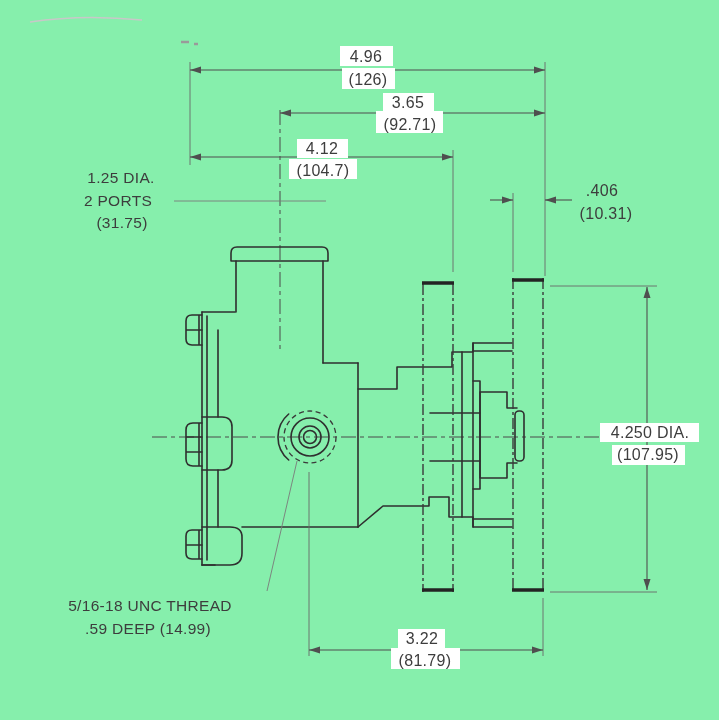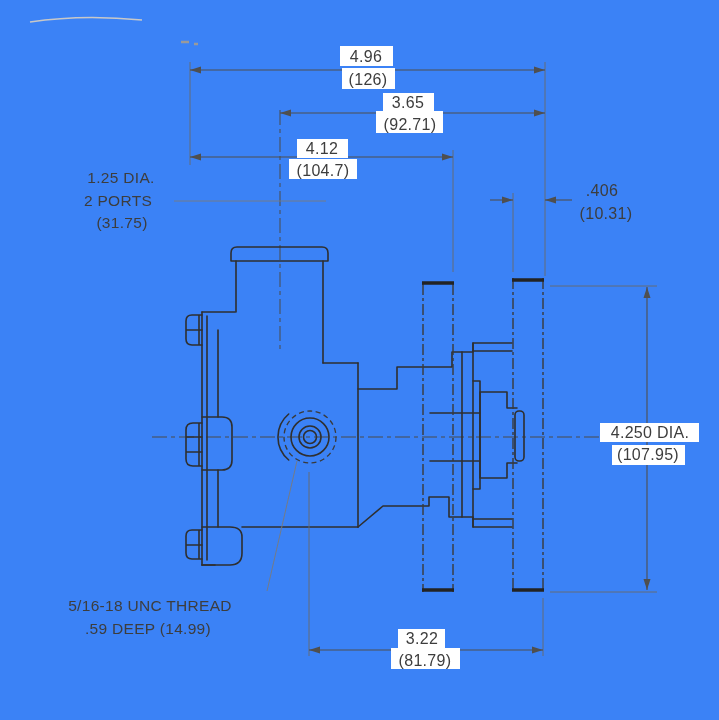--- a/index.html
+++ b/index.html
@@ -1,16 +1,16 @@
 <!DOCTYPE html>
 <html><head>
 <meta charset="utf-8">
 <style>
   html,body{margin:0;padding:0;background:#ffffff;}
-  .stage{position:relative;width:719px;height:720px;background:#3b82f6;overflow:hidden;
+  .stage{position:relative;width:719px;height:720px;background:#86efac;overflow:hidden;
          font-family:"Liberation Sans", sans-serif;}
   svg{position:absolute;left:0;top:0;}
   text{font-family:"Liberation Sans", sans-serif;fill:#3d3d3d;font-size:16px;letter-spacing:0.3px;}
   text.note{font-size:15.5px;}
   .part{stroke:#2f2f2f;stroke-width:1.6;fill:none;stroke-linejoin:round;stroke-linecap:round;}
   .part-heavy{stroke:#232323;stroke-width:3.4;fill:none;stroke-linecap:butt;}
   .phantom{stroke:#3a3a3a;stroke-width:1.4;fill:none;stroke-dasharray:11 3 3 3;}
   .cline{stroke:#4a4a4a;stroke-width:1;fill:none;stroke-dasharray:15 4 4 4;}
   .dim{stroke:#4f4f4f;stroke-width:1.1;fill:none;}
   .ext{stroke:#6a6a6a;stroke-width:0.9;fill:none;}

